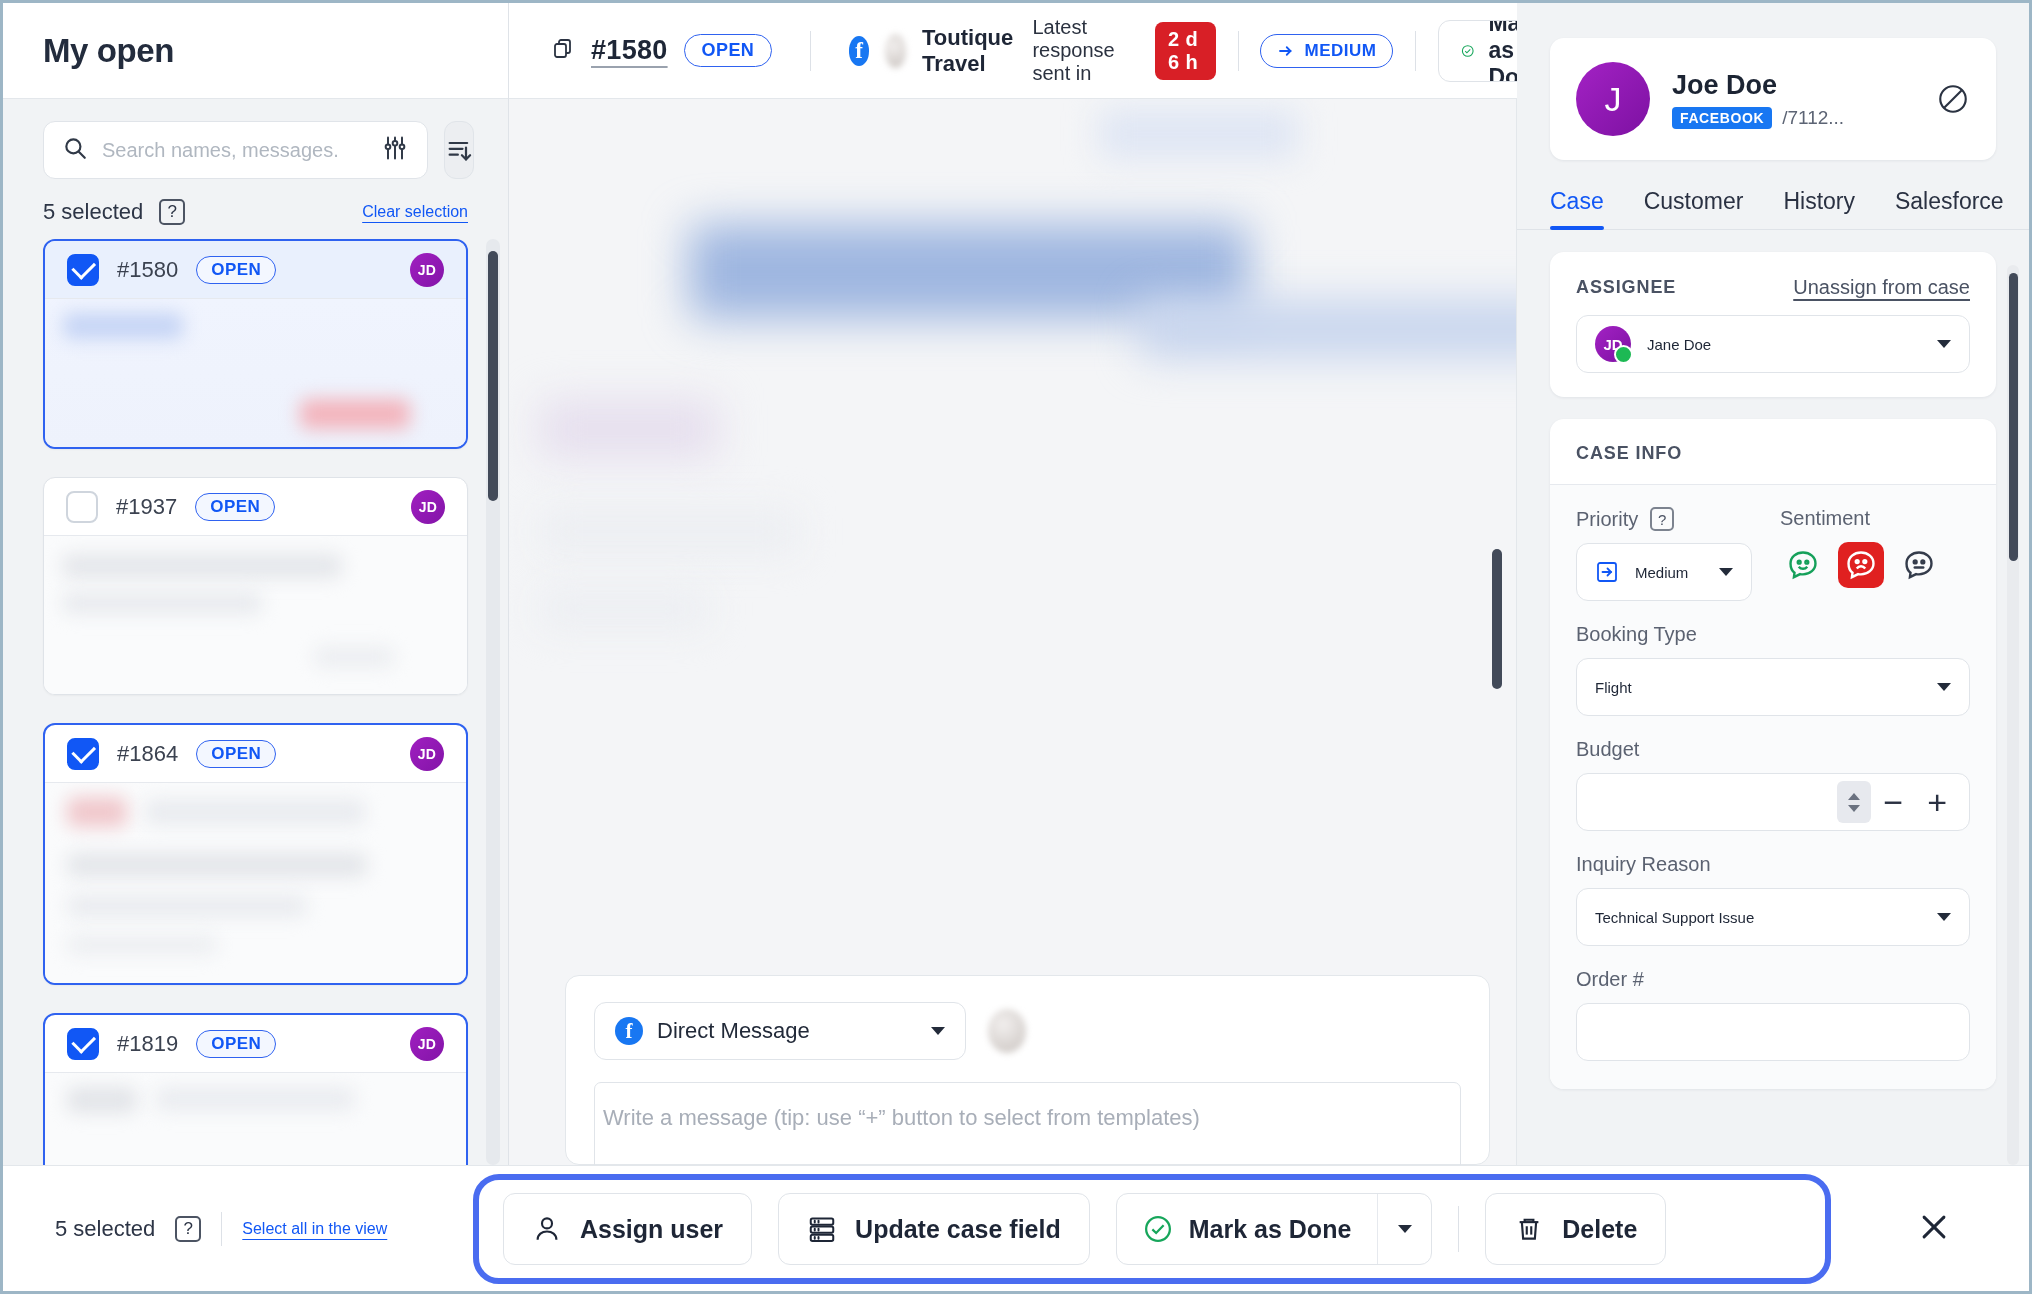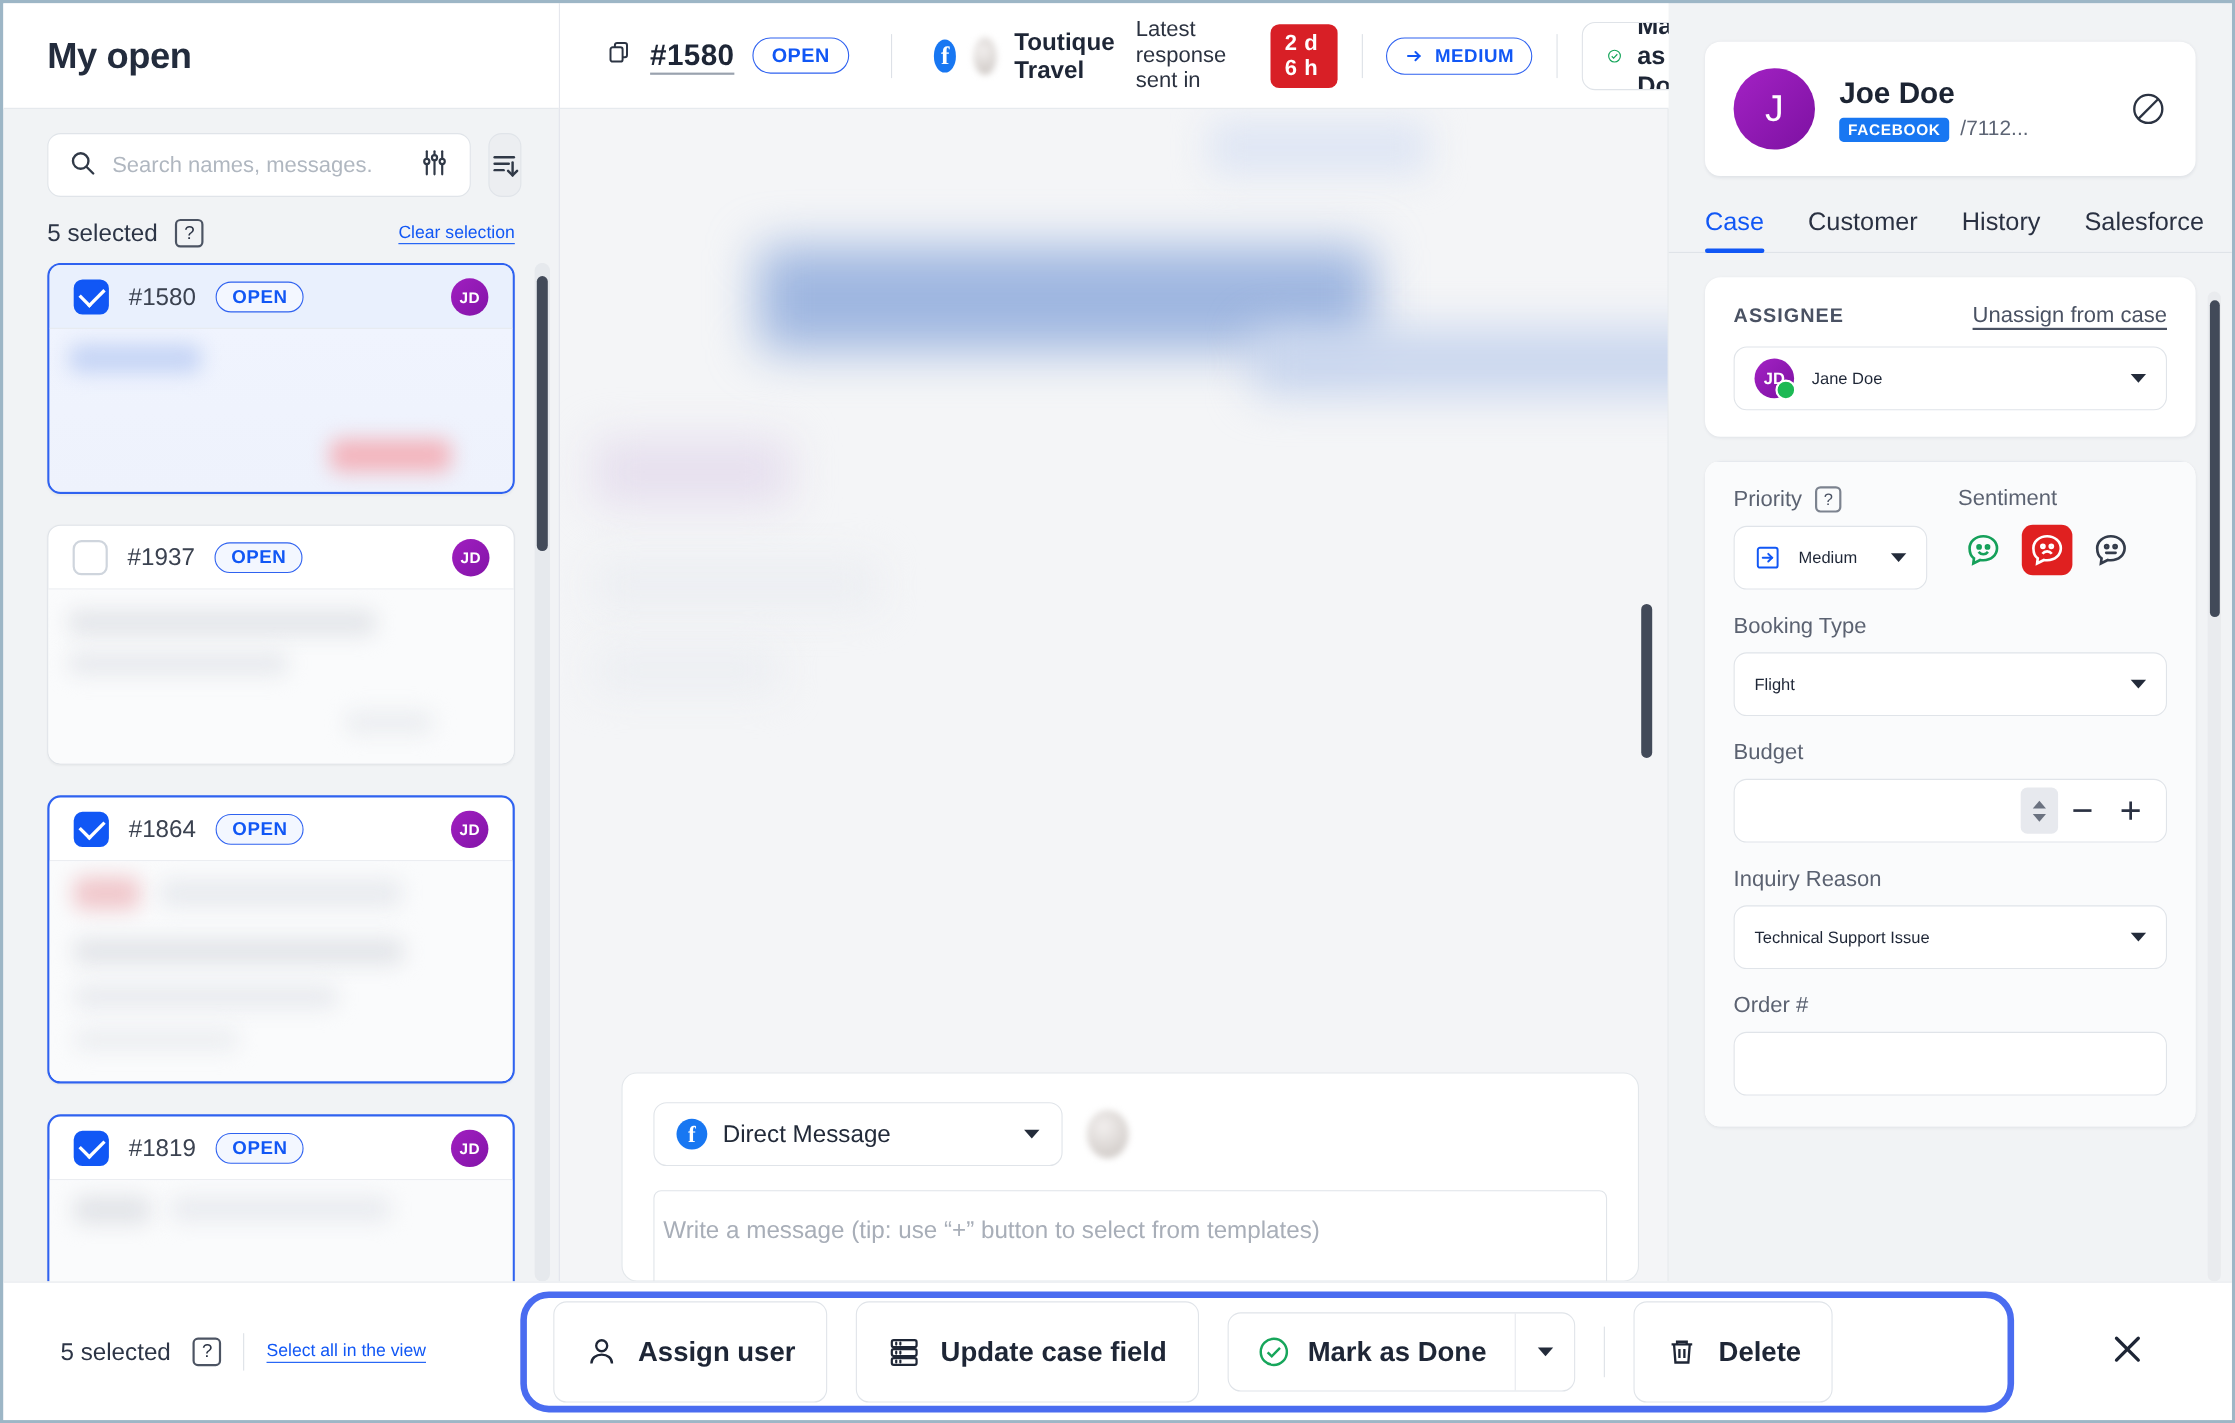--- a/index.html
+++ b/index.html
@@ -272,21 +272,21 @@
     border-top: 1px solid #e3e7eb; position: relative; z-index: 5;
   }
   .bb-left { display: flex; align-items: center; gap: 20px; padding-left: 52px; }
   .bb-sep { width: 1px; height: 34px; background: #dde1e7; }
   .actionbar {
     position: absolute; left: 470px; top: 8px; right: 198px; height: 110px;
     background: #fff; border: 6px solid #4a6cf0; border-radius: 26px;
     display: flex; align-items: center; padding: 0 24px; gap: 26px;
   }
   .act-btn {
-    height: 92px; border: 1px solid #e0e4e9; border-radius: 12px; background: #fff;
+    height: 72px; border: 1px solid #e0e4e9; border-radius: 12px; background: #fff;
     display: flex; align-items: center; gap: 18px; padding: 0 28px;
     font-size: 25px; font-weight: 700; color: #1e2636;
   }
   .act-group { display: flex; align-items: center; height: 72px; border: 1px solid #e0e4e9; border-radius: 12px; background: #fff; }
   .act-group .lbl { display: flex; align-items: center; gap: 16px; padding: 0 26px; font-size: 25px; font-weight: 700; color: #1e2636; }
   .act-group .ck { width: 54px; height: 100%; border-left: 1px solid #e6e9ee; display: flex; align-items: center; justify-content: center; }
   .act-vsep { width: 1px; height: 46px; background: #dde1e7; }
   .close-x { position: absolute; right: 78px; top: 50%; transform: translateY(-50%); }
 </style>
 </head>
@@ -512,20 +512,23 @@
         </div>
         <div class="select-box">
           <span class="jd-sm">JD</span>
           <span class="val">Jane Doe</span>
           <span class="caret-sm"></span>
         </div>
       </div>
     </div>
 
     <div class="sec-card">
+      <div class="sec-pad" style="padding-bottom:20px;">
+        <span class="sec-label">CASE INFO</span>
+      </div>
       <div class="sec-divider"></div>
 
       <div class="fields">
         <div class="fld-row2">
           <div style="flex:1;">
             <div class="fld-label" style="display:flex;align-items:center;gap:12px;">
               <span>Priority</span>
               <span class="qmark" style="width:24px;height:24px;font-size:15px;border-color:#7c838f;color:#4a5263;">?</span>
             </div>
             <div class="select-box" style="margin-top:6px;">

